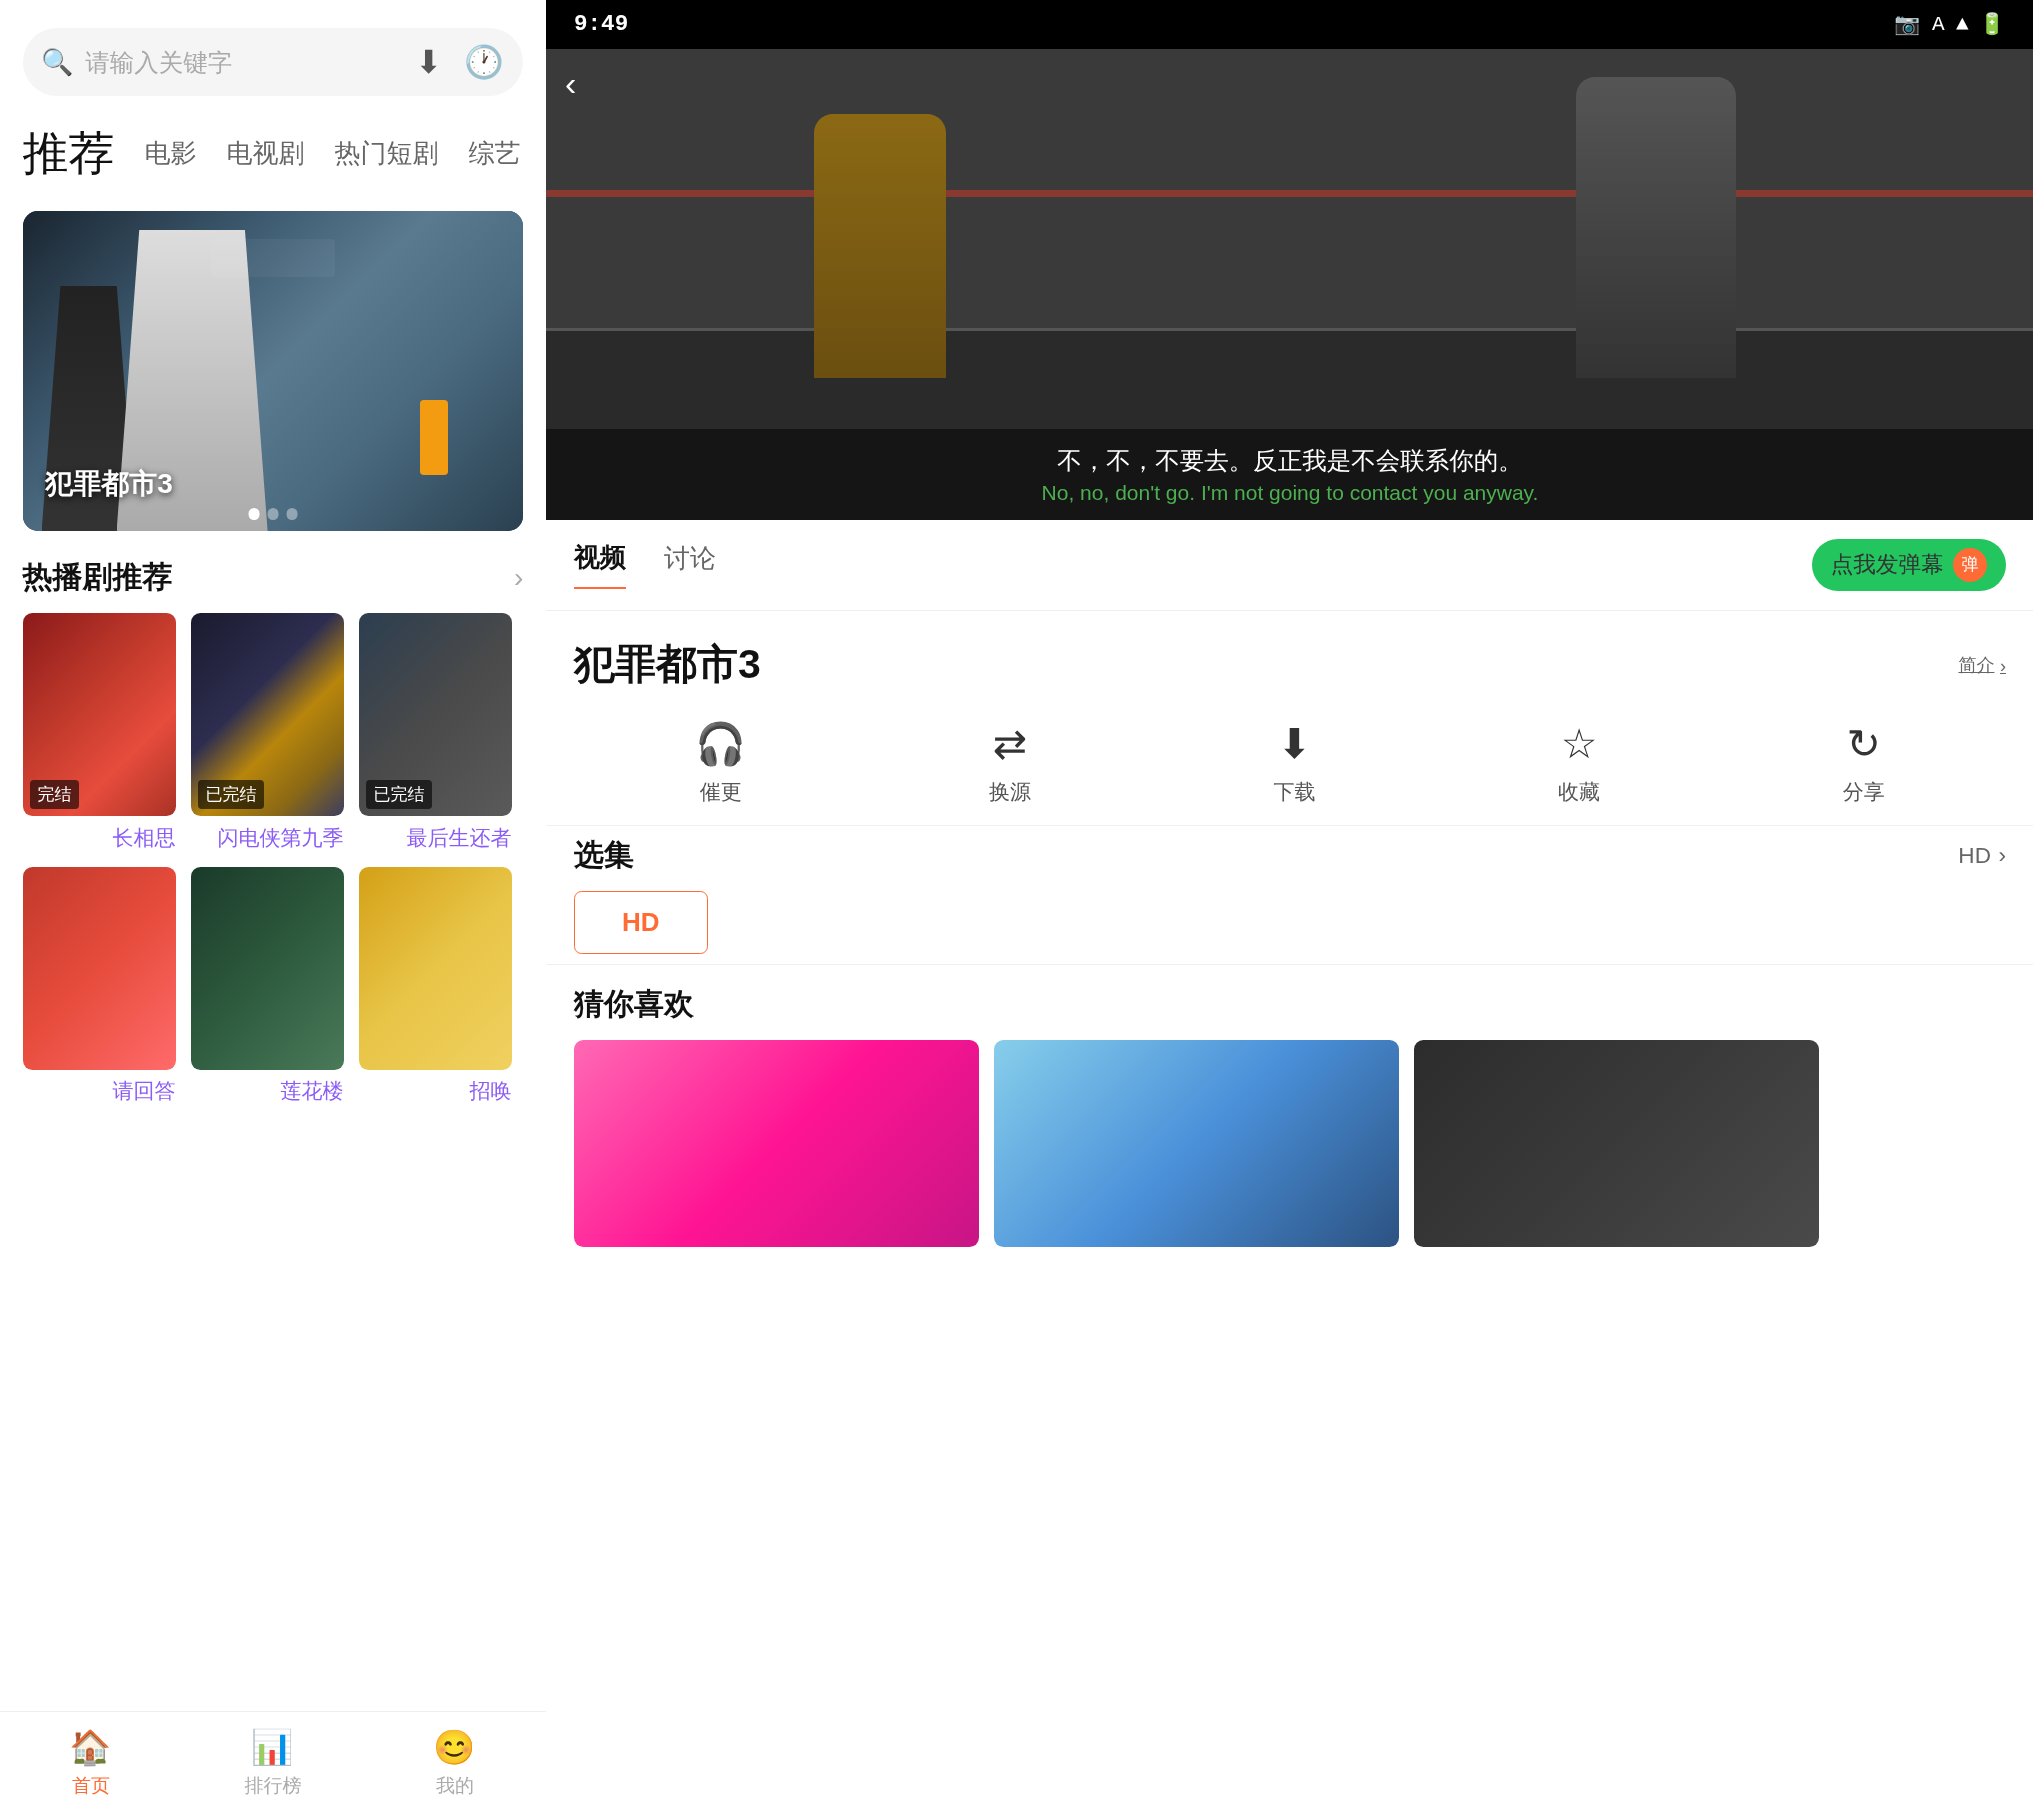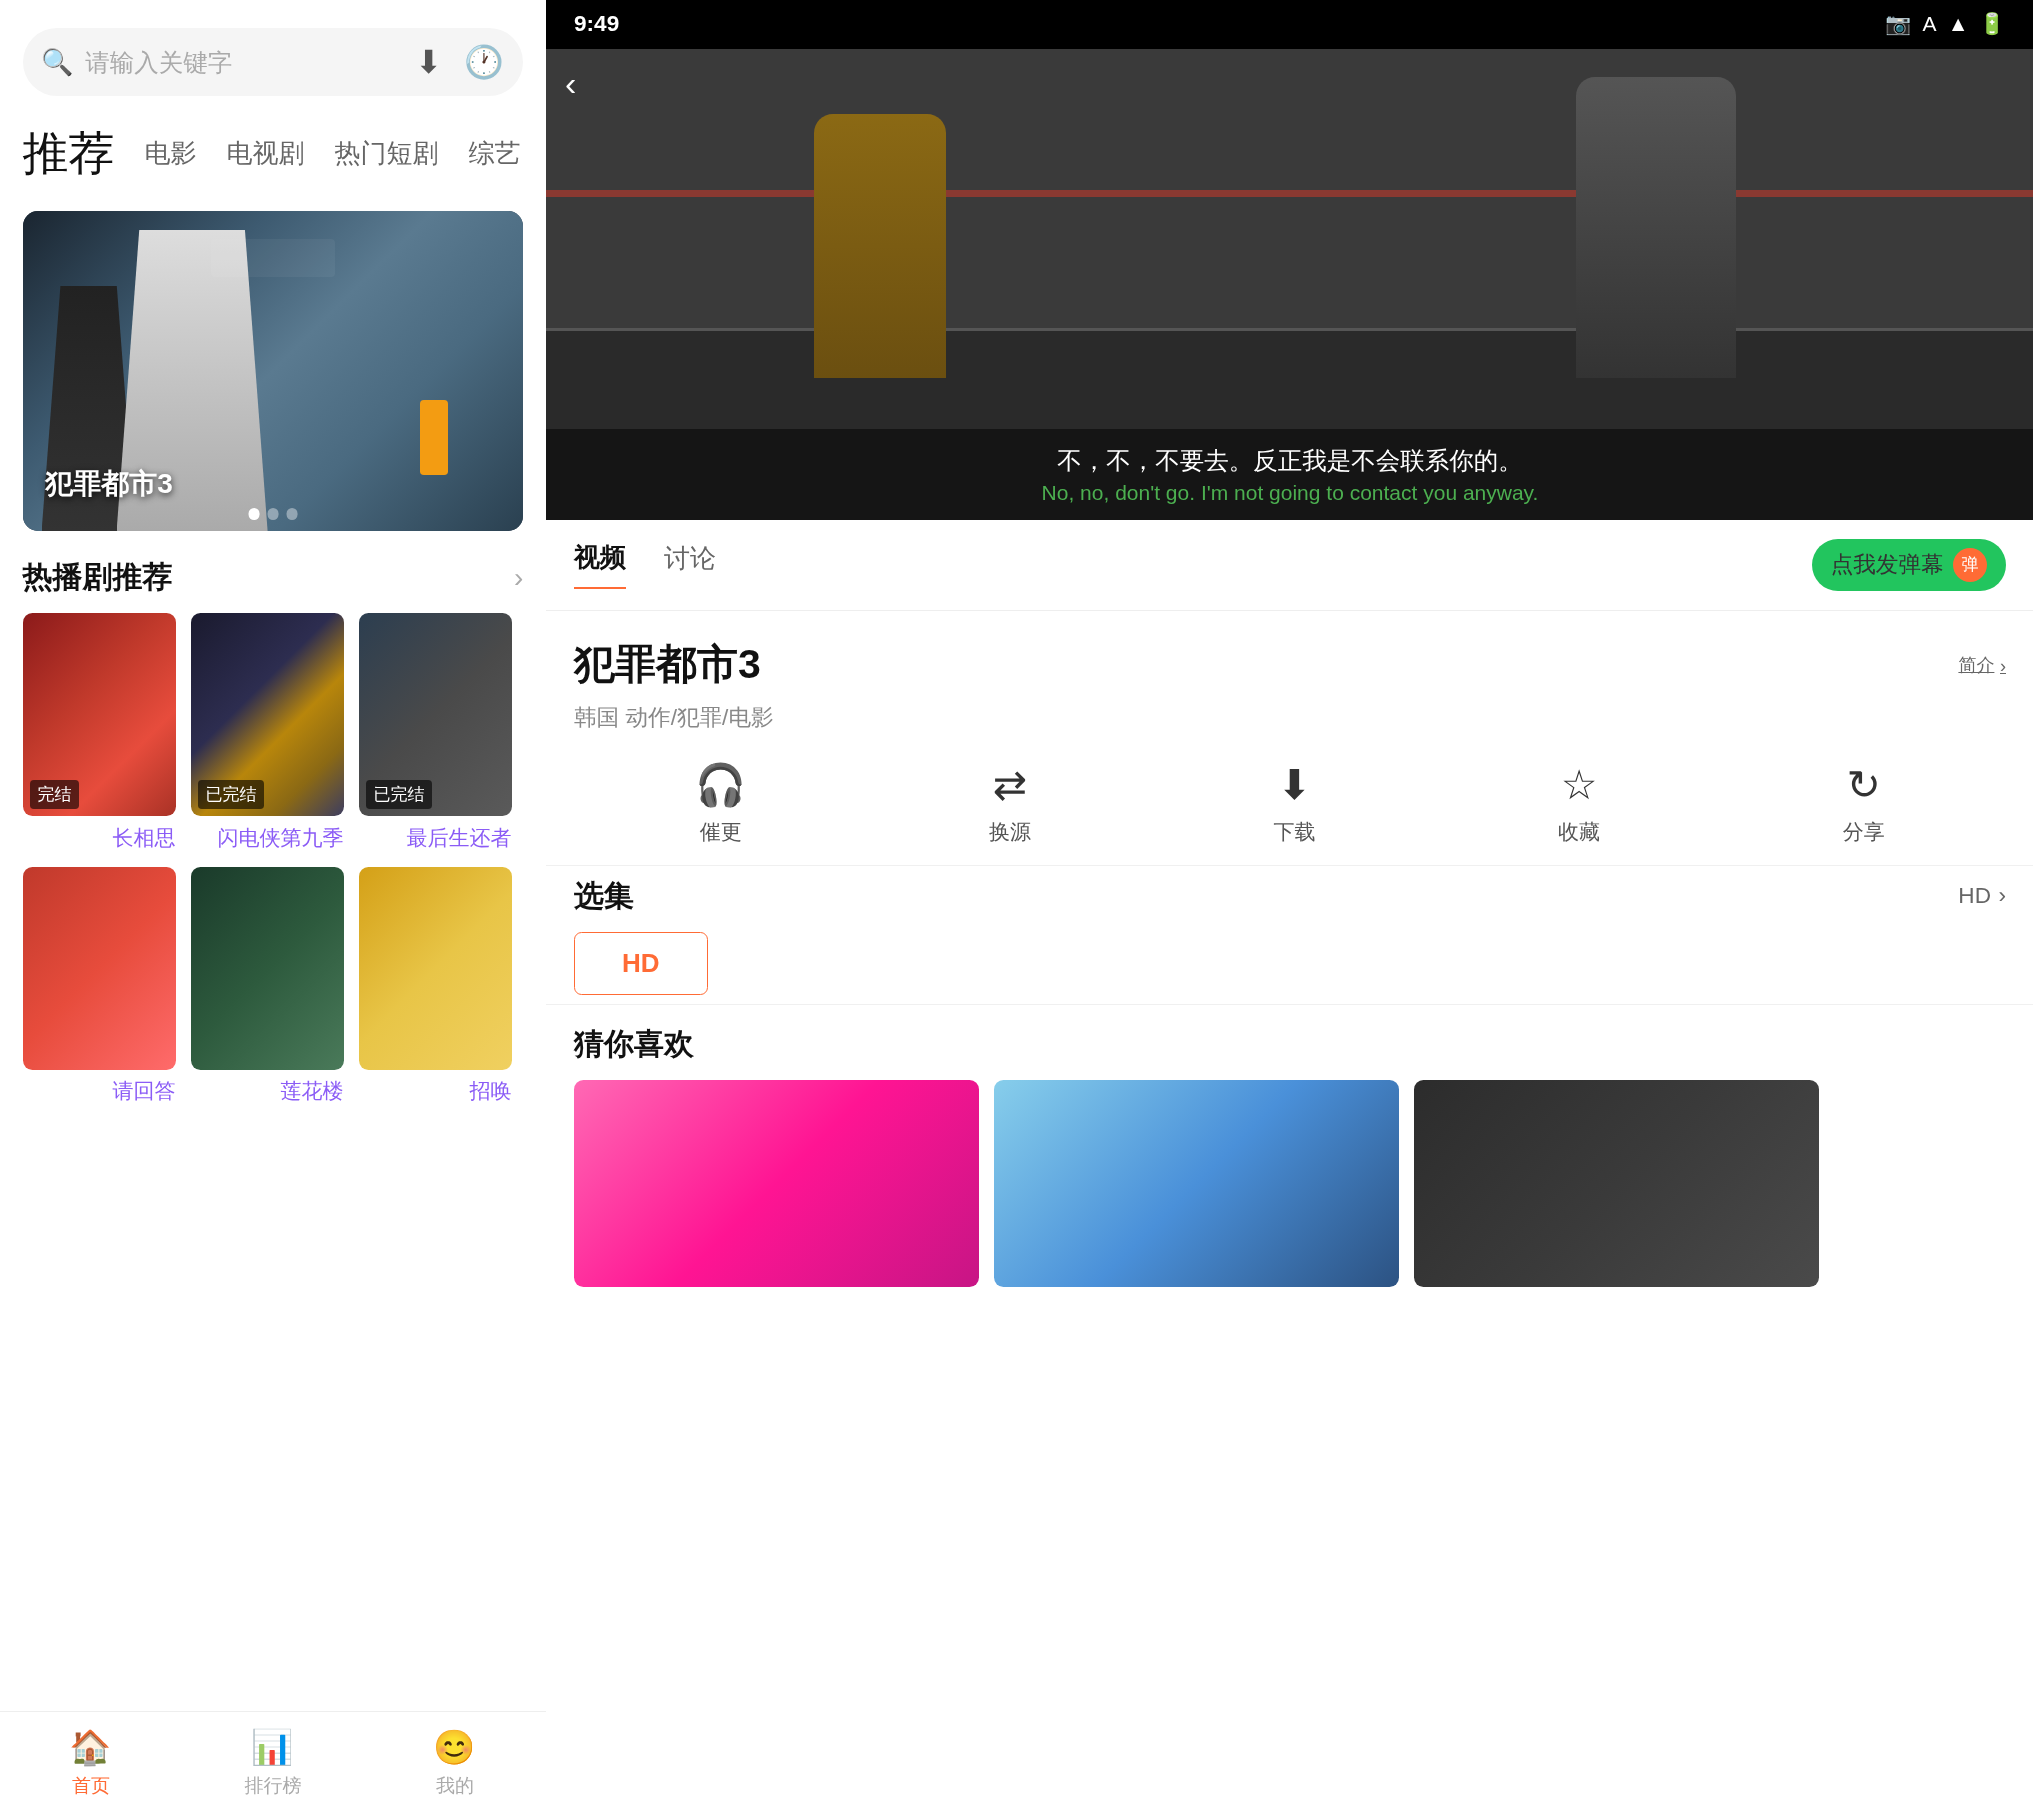--- a/index.html
+++ b/index.html
@@ -237,20 +237,21 @@
 
     
     .status-bar {
       display: flex;
       align-items: center;
       justify-content: space-between;
       padding: 11.3px 28px;
       background: #000;
       color: #fff;
       font-size: 21px;
+      font-family: Liberation Mono, monospace;
     }
     .status-time {
       font-weight: 600;
       font-size: 22.6px;
     }
     .status-icons {
       display: flex;
       gap: 11.3px;
       align-items: center;
     }
@@ -660,21 +661,20 @@
   </div>
 
   <div class="movie-info">
     <div class="movie-title-row">
       <span class="movie-title">犯罪都市3</span>
       <div class="movie-intro-btn">
         <span>简介</span>
         <span>›</span>
       </div>
     </div>
-    <div class="movie-tags">韩国 动作/犯罪/电影</div>
   </div>
 
   <div class="action-buttons">
     <div class="action-btn">
       <span class="action-btn-icon">🎧</span>
       <span class="action-btn-label">催更</span>
     </div>
     <div class="action-btn">
       <span class="action-btn-icon" style="font-size:41px;">⇄</span>
       <span class="action-btn-label">换源</span>

